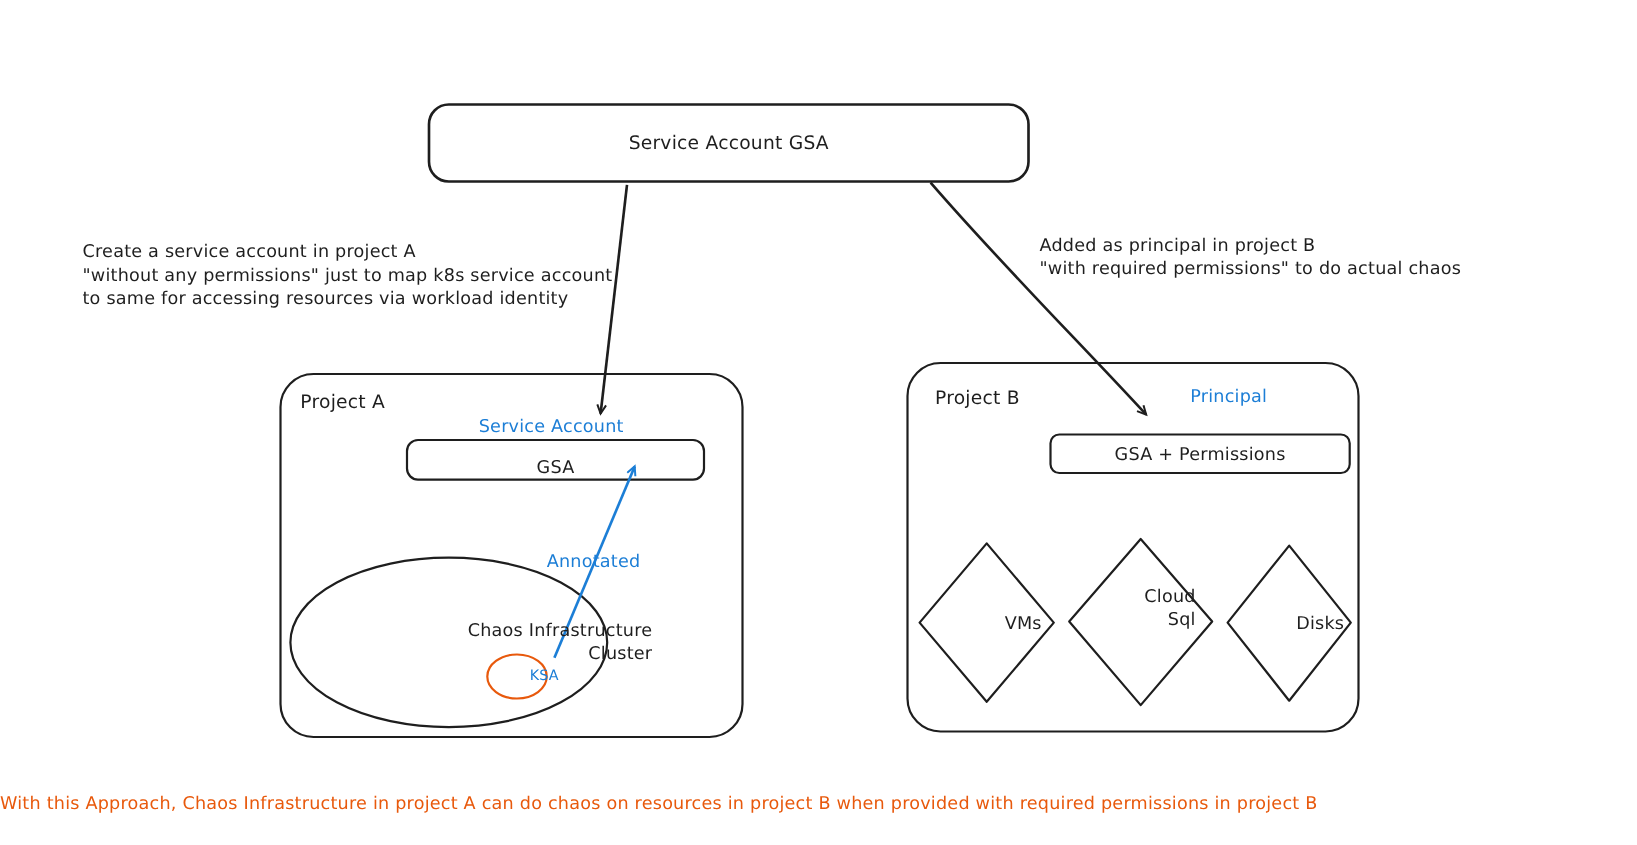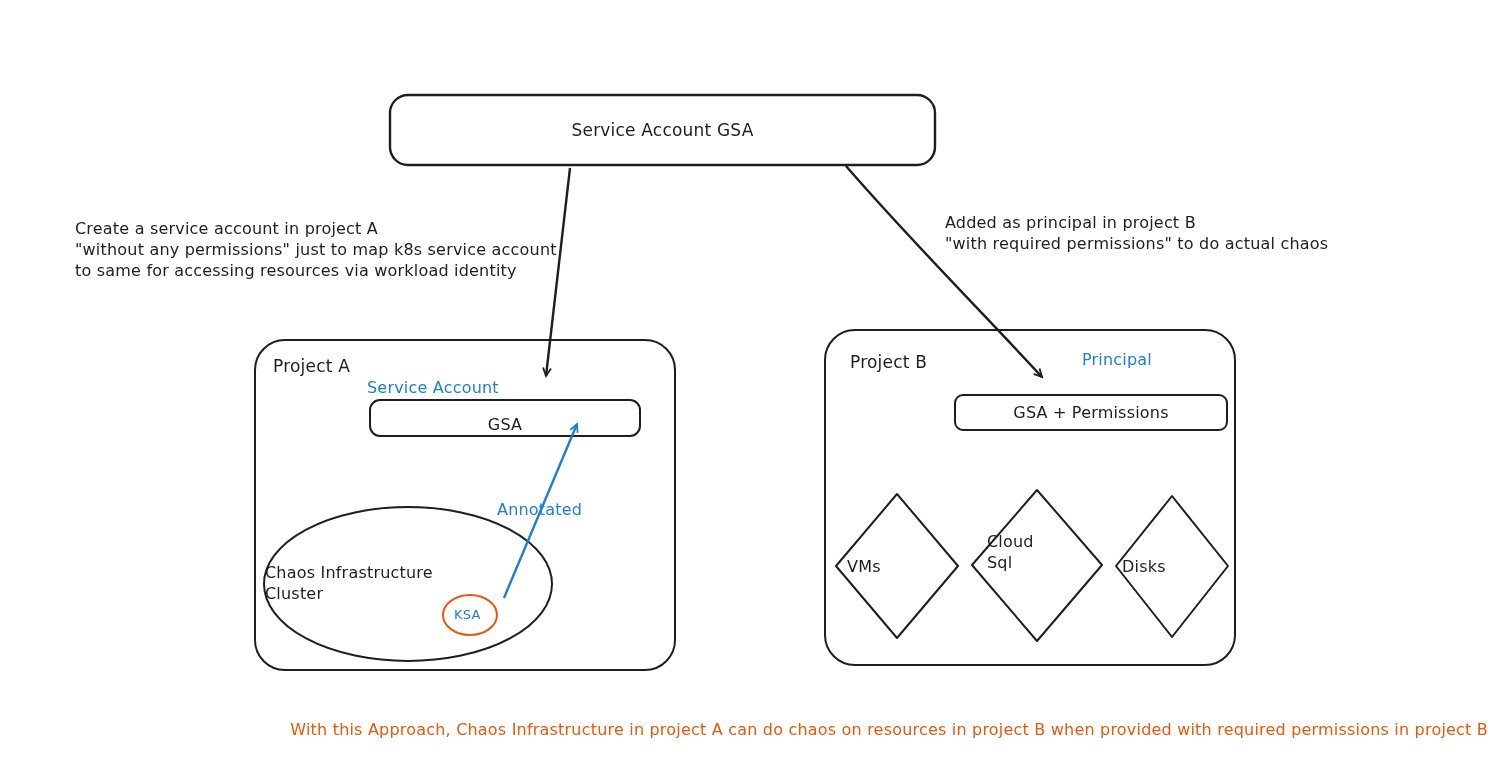--- a/index.html
+++ b/index.html
@@ -32,35 +32,35 @@
   .arrowhead-ink { fill: none; stroke: var(--ink, #1e1e1e); stroke-width: 1.8; }
   .arrowhead-blue { fill: none; stroke: var(--blue, #1c7ed6); stroke-width: 1.8; }
   .label {
     position: absolute;
     white-space: pre-line;
     font-size: 16px;
     line-height: 21px;
     color: var(--ink, #1e1e1e);
     letter-spacing: 0.2px;
   }
-  .label.center { text-align: left; }
+  .label.center { text-align: right; }
   .label.blue { color: var(--blue, #1c7ed6); }
   .label.boxed {
     display: flex;
     align-items: center;
     justify-content: center;
   }
   .label.title { font-size: 17px; }
   .label.small { font-size: 13px; line-height: 16px; }
   .footer-note {
     position: absolute;
     left: 0;
     right: 0;
     top: 720px;
-    text-align: right;
+    text-align: left;
     font-size: 16px;
     letter-spacing: 0.2px;
     color: var(--orange, #e8590c);
   }
 </style>
 </head>
 <body>
 
 <div class="canvas">
 

